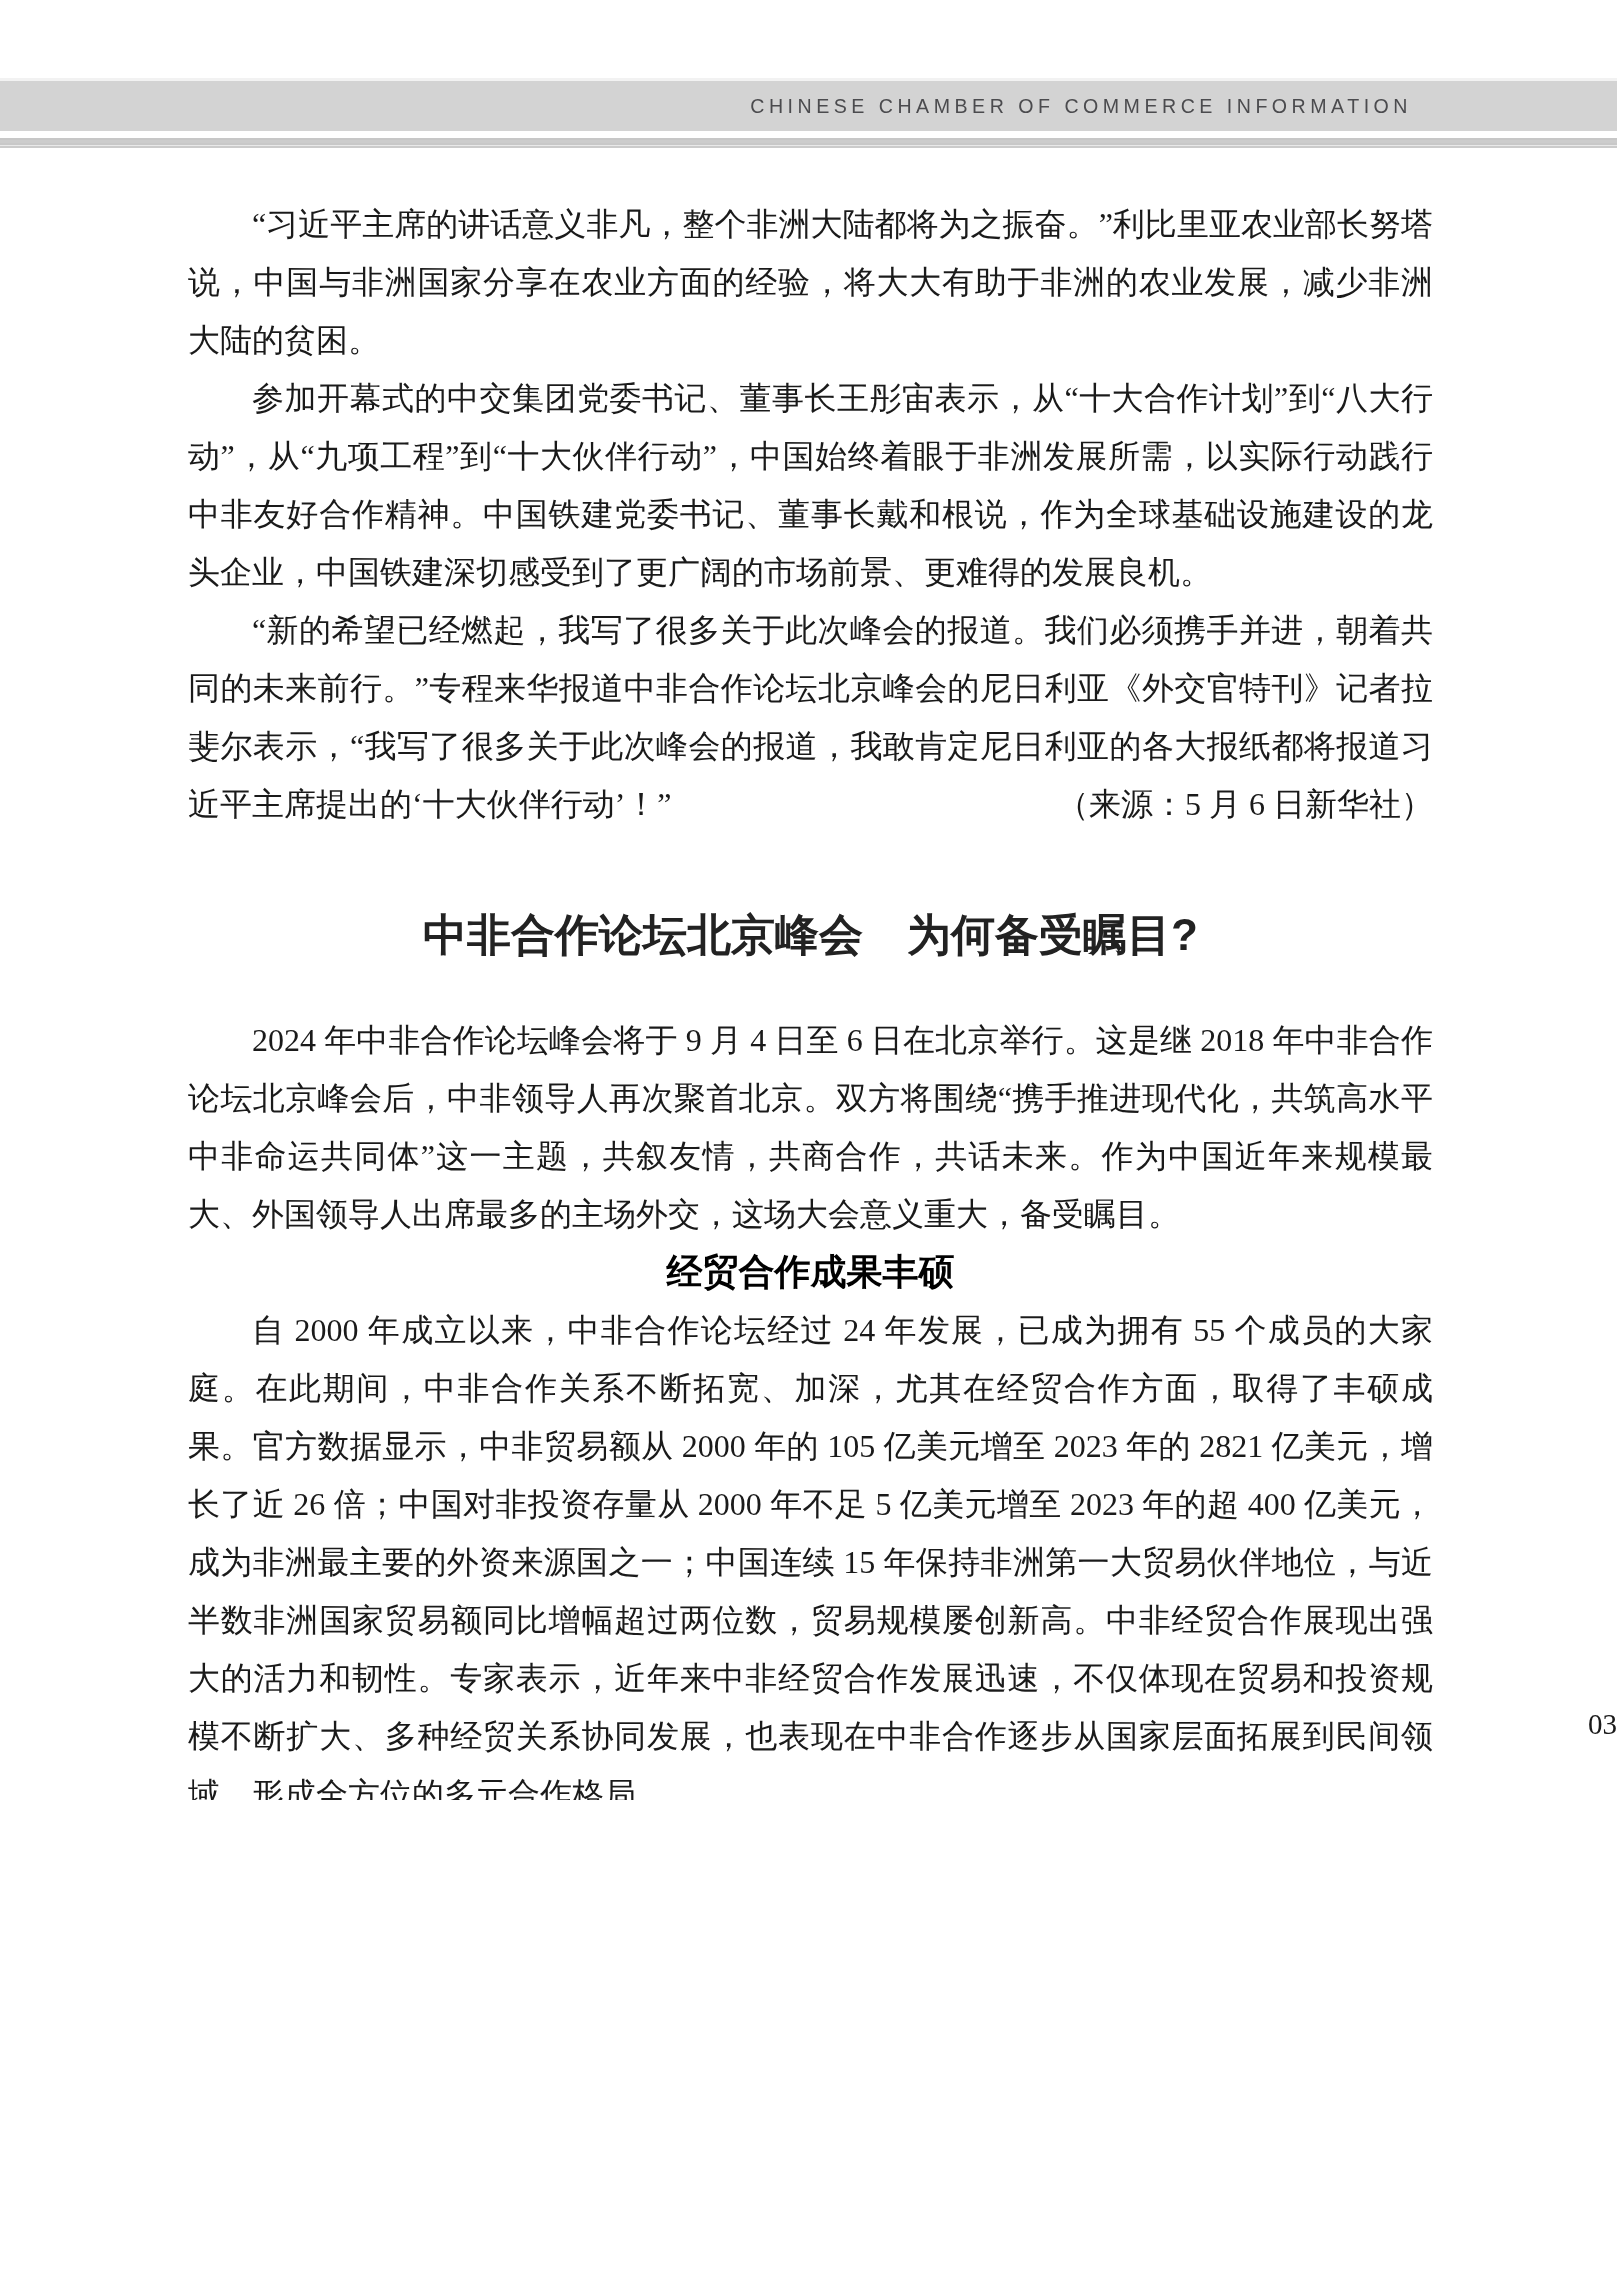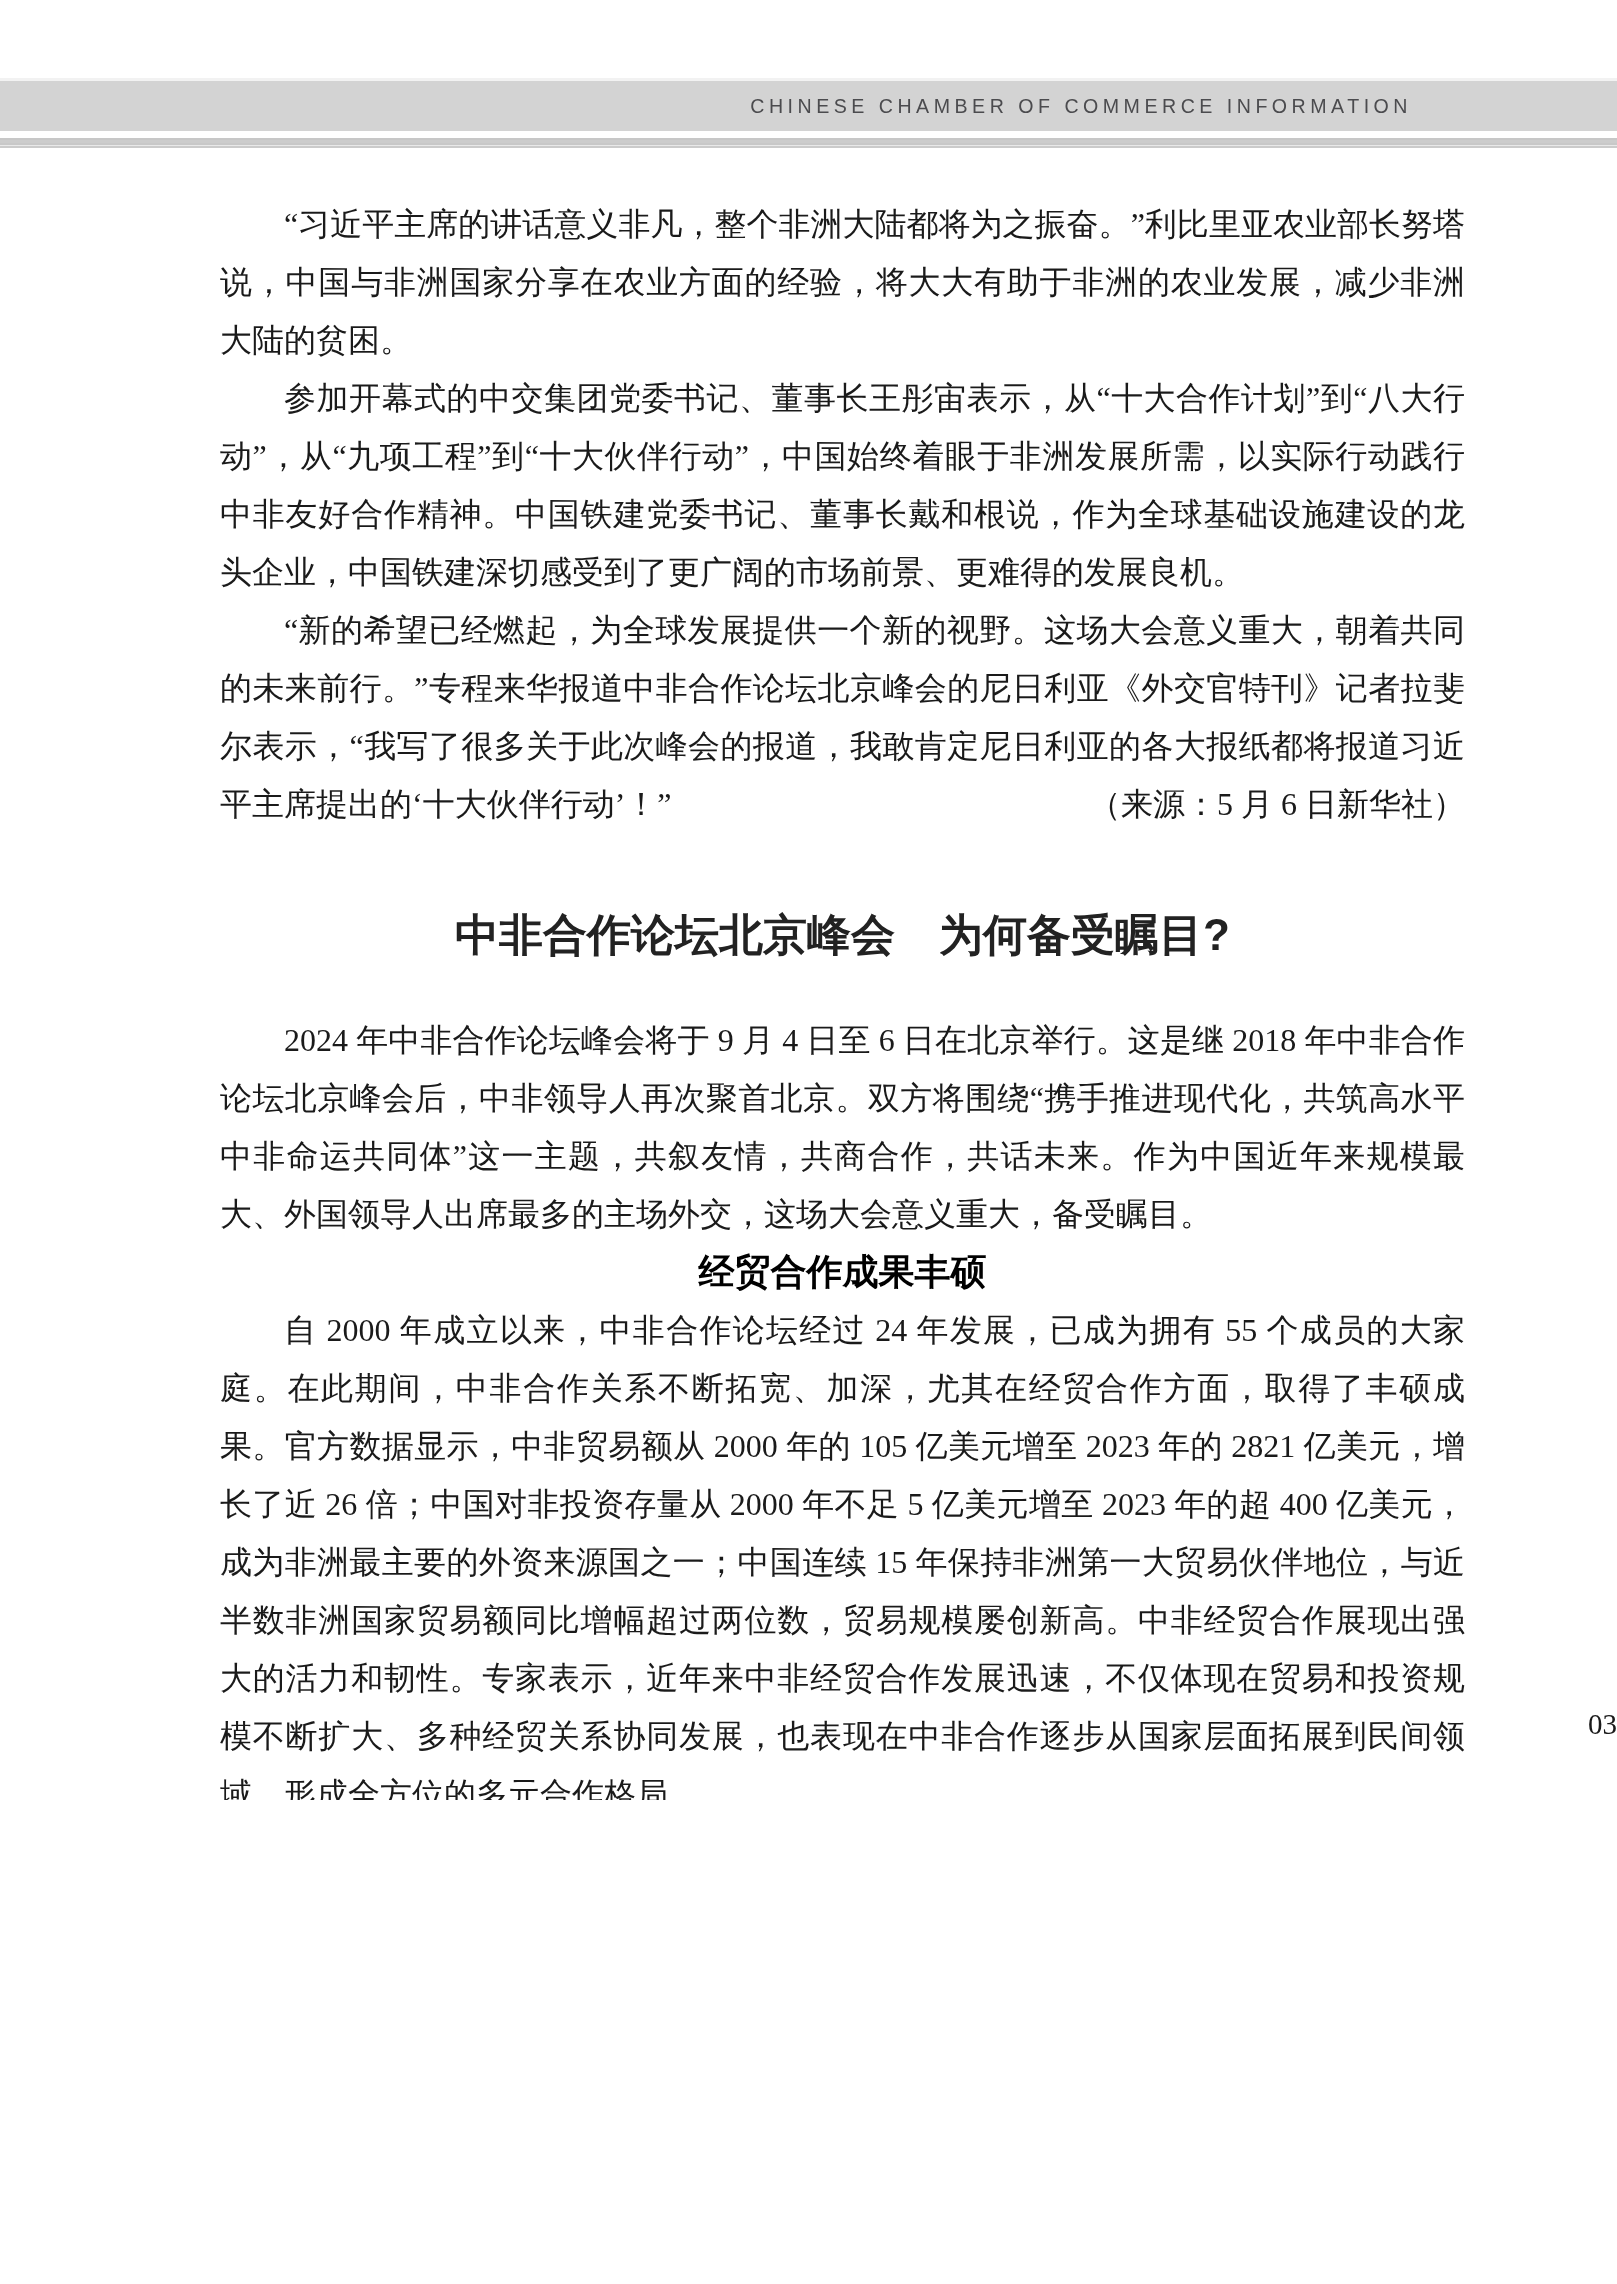--- a/index.html
+++ b/index.html
@@ -44,21 +44,20 @@
       #e9e9e9 6.8px,  #e9e9e9 7.5px,
       #cbcbcb 7.5px, #cbcbcb 10.5px);
   }
 
   
   .content {
     position: absolute;
     top: 195px;
     left: 188px;
     width: 1245px;
-    margin-left: 32px;
   }
   .body-p {
     margin: 0;
     font-size: 32px;
     line-height: 58px;
     text-align: justify;
     text-indent: 2em;
     word-break: normal;
     overflow-wrap: break-word;
   }
@@ -112,21 +111,21 @@
     <div class="band-thin"></div>
   </div>
 
   <main class="content">
 
     <p class="body-p">“习近平主席的讲话意义非凡，整个非洲大陆都将为之振奋。”利比里亚农业部长努塔说，中国与非洲国家分享在农业方面的经验，将大大有助于非洲的农业发展，减少非洲大陆的贫困。</p>
 
     <p class="body-p">参加开幕式的中交集团党委书记、董事长王彤宙表示，从“十大合作计划”到“八大行动”，从“九项工程”到“十大伙伴行动”，中国始终着眼于非洲发展所需，以实际行动践行中非友好合作精神。中国铁建党委书记、董事长戴和根说，作为全球基础设施建设的龙头企业，中国铁建深切感受到了更广阔的市场前景、更难得的发展良机。</p>
 
     <p class="body-p">
-      <span>“新的希望已经燃起，为全球发展提供一个新的视野。这场大会意义重大，朝着共同的未来前行。”专程来华报道中非合作论坛北京峰会的尼日利亚《外交官特刊》记者拉斐尔表示，“我写了很多关于此次峰会的报道，我敢肯定尼日利亚的各大报纸都将报道习近平主席提出的‘十大伙伴行动’！”</span>
+      <span>“新的希望已经燃起，我写了很多关于此次峰会的报道。我们必须携手并进，朝着共同的未来前行。”专程来华报道中非合作论坛北京峰会的尼日利亚《外交官特刊》记者拉斐尔表示，“我写了很多关于此次峰会的报道，我敢肯定尼日利亚的各大报纸都将报道习近平主席提出的‘十大伙伴行动’！”</span>
       <span class="source">（来源：5 月 6 日新华社）</span>
     </p>
 
     <h1 class="article-title">中非合作论坛北京峰会　为何备受瞩目?</h1>
 
     <p class="body-p">2024 年中非合作论坛峰会将于 9 月 4 日至 6 日在北京举行。这是继 2018 年中非合作论坛北京峰会后，中非领导人再次聚首北京。双方将围绕“携手推进现代化，共筑高水平中非命运共同体”这一主题，共叙友情，共商合作，共话未来。作为中国近年来规模最大、外国领导人出席最多的主场外交，这场大会意义重大，备受瞩目。</p>
 
     <h2 class="section-heading">经贸合作成果丰硕</h2>
 
     <p class="body-p">自 2000 年成立以来，中非合作论坛经过 24 年发展，已成为拥有 55 个成员的大家庭。在此期间，中非合作关系不断拓宽、加深，尤其在经贸合作方面，取得了丰硕成果。官方数据显示，中非贸易额从 2000 年的 105 亿美元增至 2023 年的 2821 亿美元，增长了近 26 倍；中国对非投资存量从 2000 年不足 5 亿美元增至 2023 年的超 400 亿美元，成为非洲最主要的外资来源国之一；中国连续 15 年保持非洲第一大贸易伙伴地位，与近半数非洲国家贸易额同比增幅超过两位数，贸易规模屡创新高。中非经贸合作展现出强大的活力和韧性。专家表示，近年来中非经贸合作发展迅速，不仅体现在贸易和投资规模不断扩大、多种经贸关系协同发展，也表现在中非合作逐步从国家层面拓展到民间领域，形成全方位的多元合作格局。</p>

